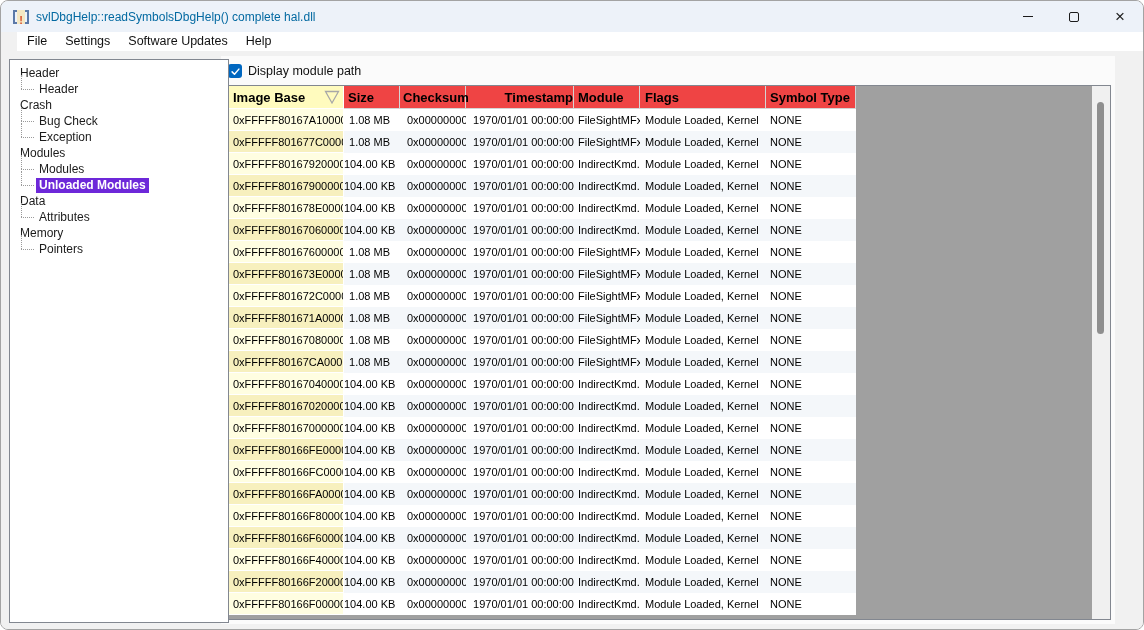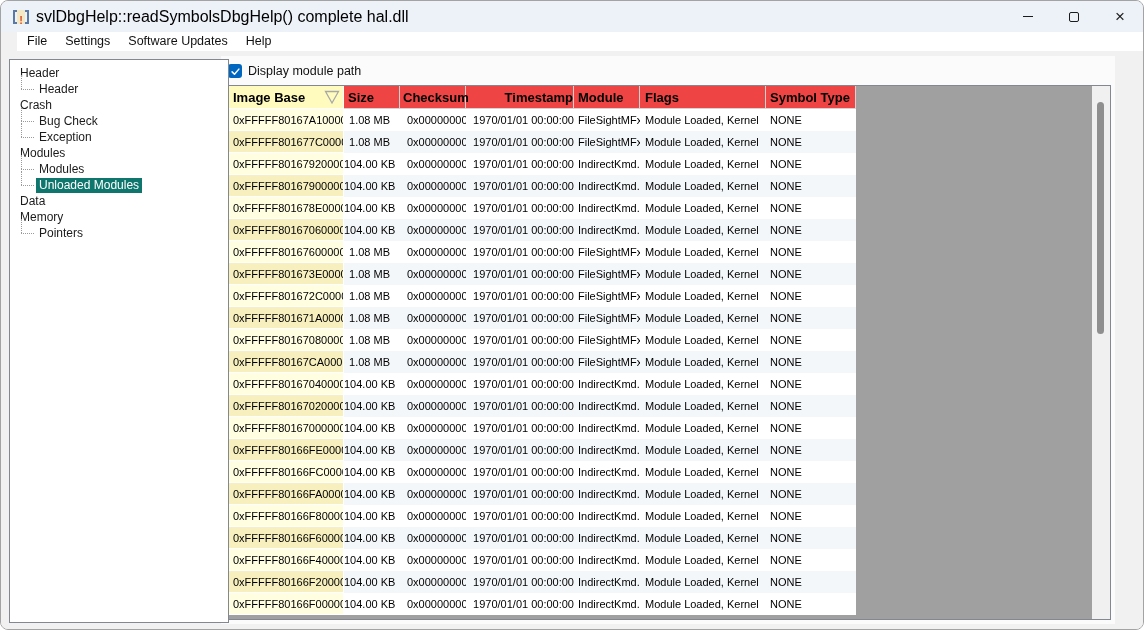--- a/index.html
+++ b/index.html
@@ -8,41 +8,41 @@
     position:relative; width:1144px; height:630px;
     background:#F1F1F1; border:1px solid #A3A3A3; border-radius:8px; overflow:hidden;
   }
   
   .titlebar { position:absolute; left:0; top:0; width:100%; height:31px; background:#EDF2F9; display:flex; align-items:center; }
   .app-icon { display:flex; width:16px; height:14px; margin-left:12px; flex:none; }
   .app-icon .ai-l { width:4px; border:2px solid #5B79A8; border-right:none; }
   .app-icon .ai-c { flex:1; background:#F4E7C3; text-align:center; }
   .app-icon .ai-c::after { content:"!"; color:#D9502E; font-weight:bold; font-size:11px; line-height:11px; }
   .app-icon .ai-r { width:4px; border:2px solid #5B79A8; border-left:none; }
-  .title-text { margin-left:7px; font-size:16px; color:#000000; white-space:nowrap; }
+  .title-text { margin-left:7px; font-size:12px; color:#0369a1; white-space:nowrap; }
   .win-controls { position:absolute; right:0; top:0; height:31px; display:flex; }
   .wbtn { width:46px; height:31px; display:flex; align-items:center; justify-content:center; background:transparent; border:none; cursor:default; }
   .glyph-min { width:10px; height:0; border-top:1px solid #1b1b1b; display:block; }
   .glyph-max { width:10px; height:10px; border:1px solid #1b1b1b; border-radius:2px; display:block; }
   .glyph-close::before { content:"\00D7"; font-size:17px; color:#1b1b1b; line-height:17px; }
   
   .menubar { position:absolute; left:16px; top:31px; width:100%; height:19px; background:#ffffff; display:flex; align-items:center; font-size:12.5px; color:#111; }
   .menu-item { padding:0 9px; line-height:19px; }
   .menu-item:first-child { margin-left:1px; }
   
   .client { position:absolute; left:0; top:50px; width:100%; height:580px; background:#F1F1F1; }
   .main-panel { position:absolute; left:220px; top:5px; width:894px; height:568px; background:#FBFBFB; }
   
   .tree-panel { position:absolute; left:8px; top:8px; width:220px; height:564px; background:#ffffff; border:1px solid #828790; padding:5px 0 8px 7px; overflow:hidden; }
   .tree-row { display:flex; align-items:center; height:16px; font-size:12px; color:#1b1b1b; white-space:nowrap; }
   .tree-connector { position:relative; width:19px; height:16px; flex:none; }
   .tree-connector::before { content:""; position:absolute; left:4px; top:-6px; height:14px; border-left:1px dotted #9a9a9a; }
   .tree-connector::after  { content:""; position:absolute; left:4px; top:8px;  width:13px; border-top:1px dotted #9a9a9a; }
   .tree-label { padding:0 3px; line-height:15px; }
-  .tree-label.selected { background:#0f766e; color:#ffffff; font-weight:normal; }
+  .tree-label.selected { background:#6d28d9; color:#ffffff; font-weight:bold; }
   
   .checkbox-row { position:absolute; left:7px; top:7px; display:flex; align-items:center; height:16px; }
   .checkbox { width:14px; height:14px; background:#0067C0; border-radius:3px; display:flex; align-items:center; justify-content:center; flex:none; }
   .checkbox svg { display:block; }
   .checkbox-label { margin-left:6px; font-size:12.5px; color:#111; }
   
   .grid { position:absolute; left:6px; top:29px; width:884px; height:535px; border:1px solid #828790; background:#A0A0A0; overflow:hidden; }
   .grid-header { display:flex; width:628px; height:23px; background:#ef4444; border-bottom:1px solid #D4D4D4; }
   .hcell { height:23px; line-height:23px; font-size:13px; font-weight:bold; color:#000; padding-left:4px; border-right:1px solid #D4D4D4; white-space:nowrap; position:relative; }
   .hcell.hl { background:#FFFBBE; }
@@ -362,20 +362,24 @@
           <span class="tree-label">Modules</span>
         </div>
         <div class="tree-row">
           <span class="tree-connector"></span>
           <span class="tree-label selected">Unloaded Modules</span>
         </div>
         <div class="tree-row">
           <span class="tree-label">Data</span>
         </div>
         <div class="tree-row">
+          <span class="tree-connector"></span>
+          <span class="tree-label">Attributes</span>
+        </div>
+        <div class="tree-row">
           <span class="tree-label">Memory</span>
         </div>
         <div class="tree-row">
           <span class="tree-connector"></span>
           <span class="tree-label">Pointers</span>
         </div>
       </div>
   </div>
 
 </div>

